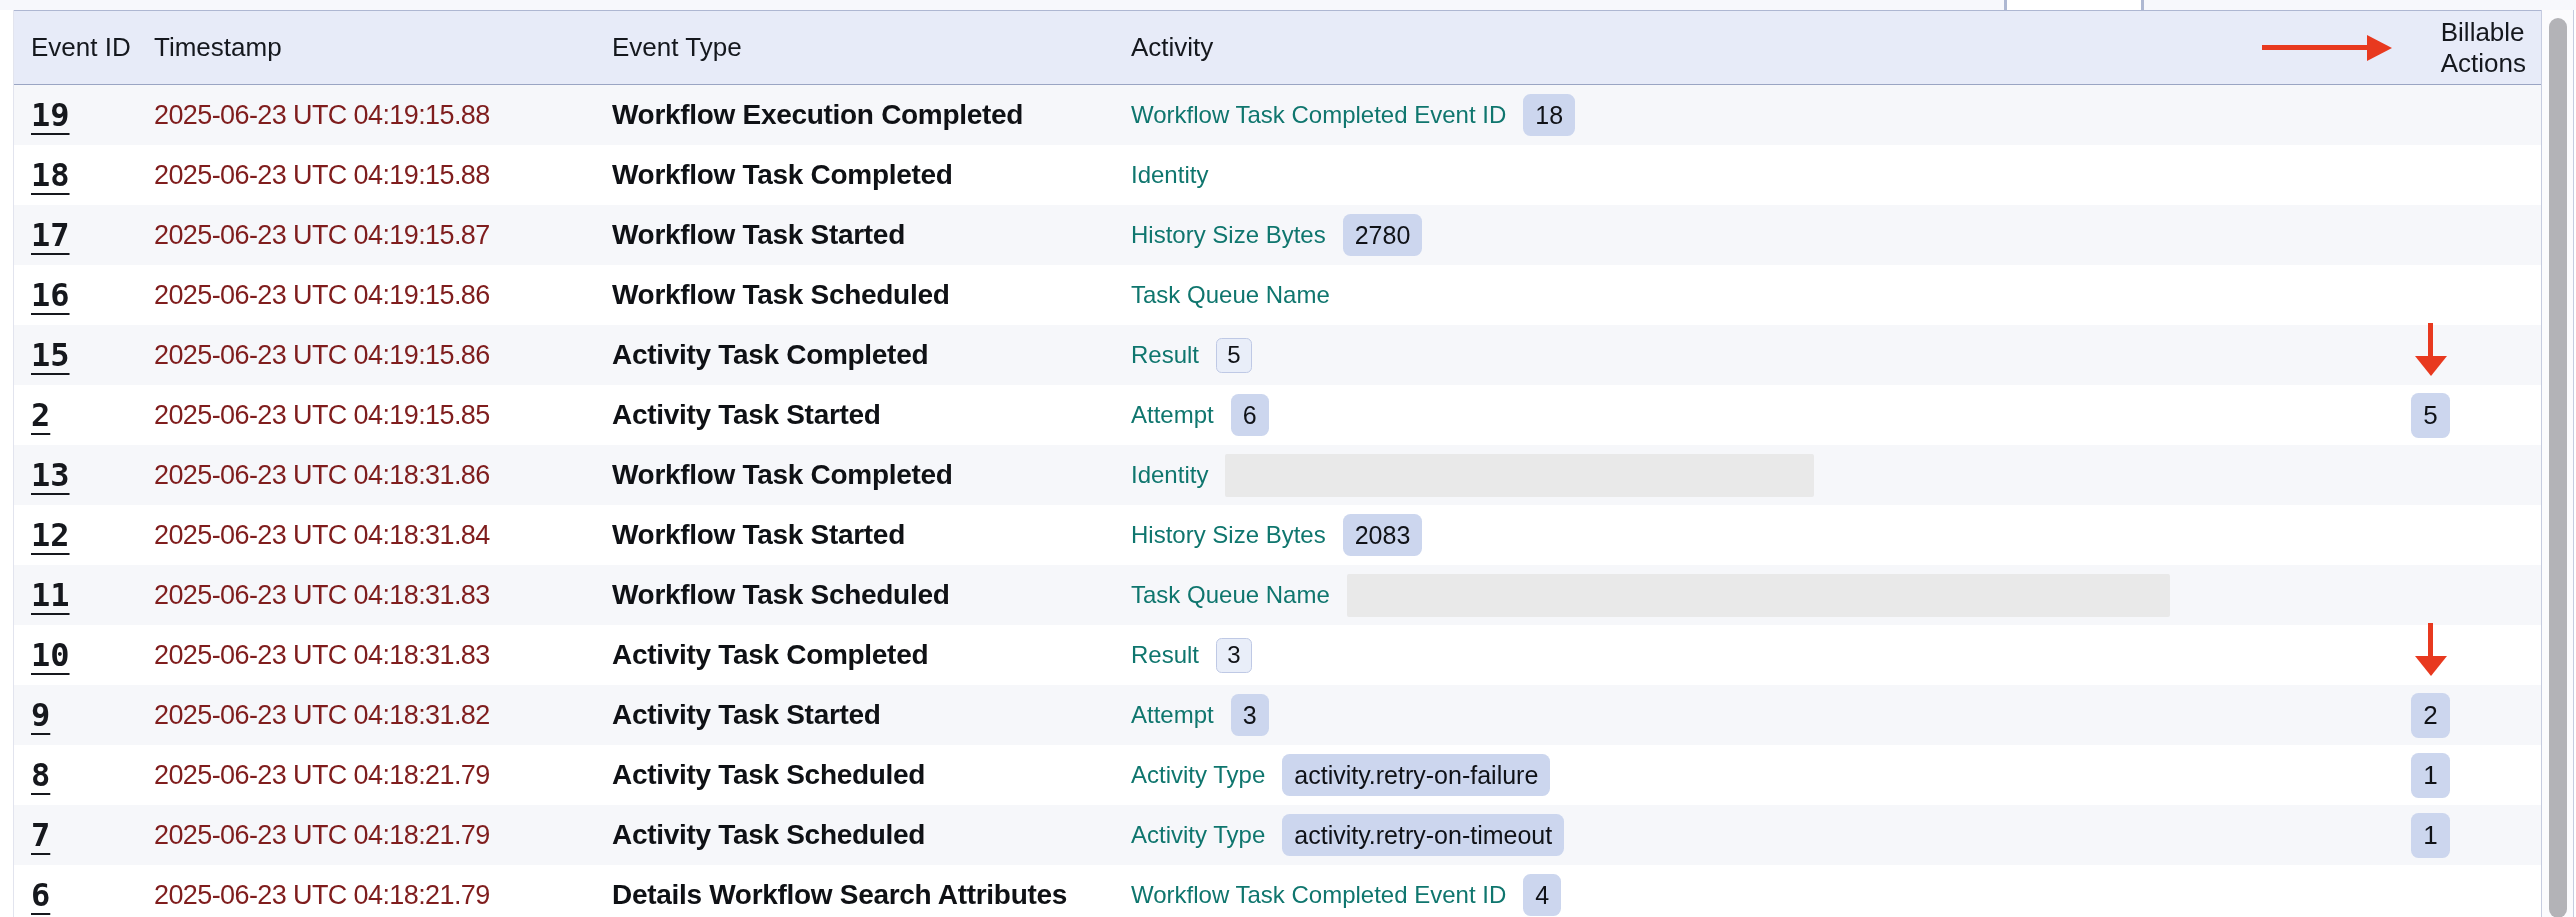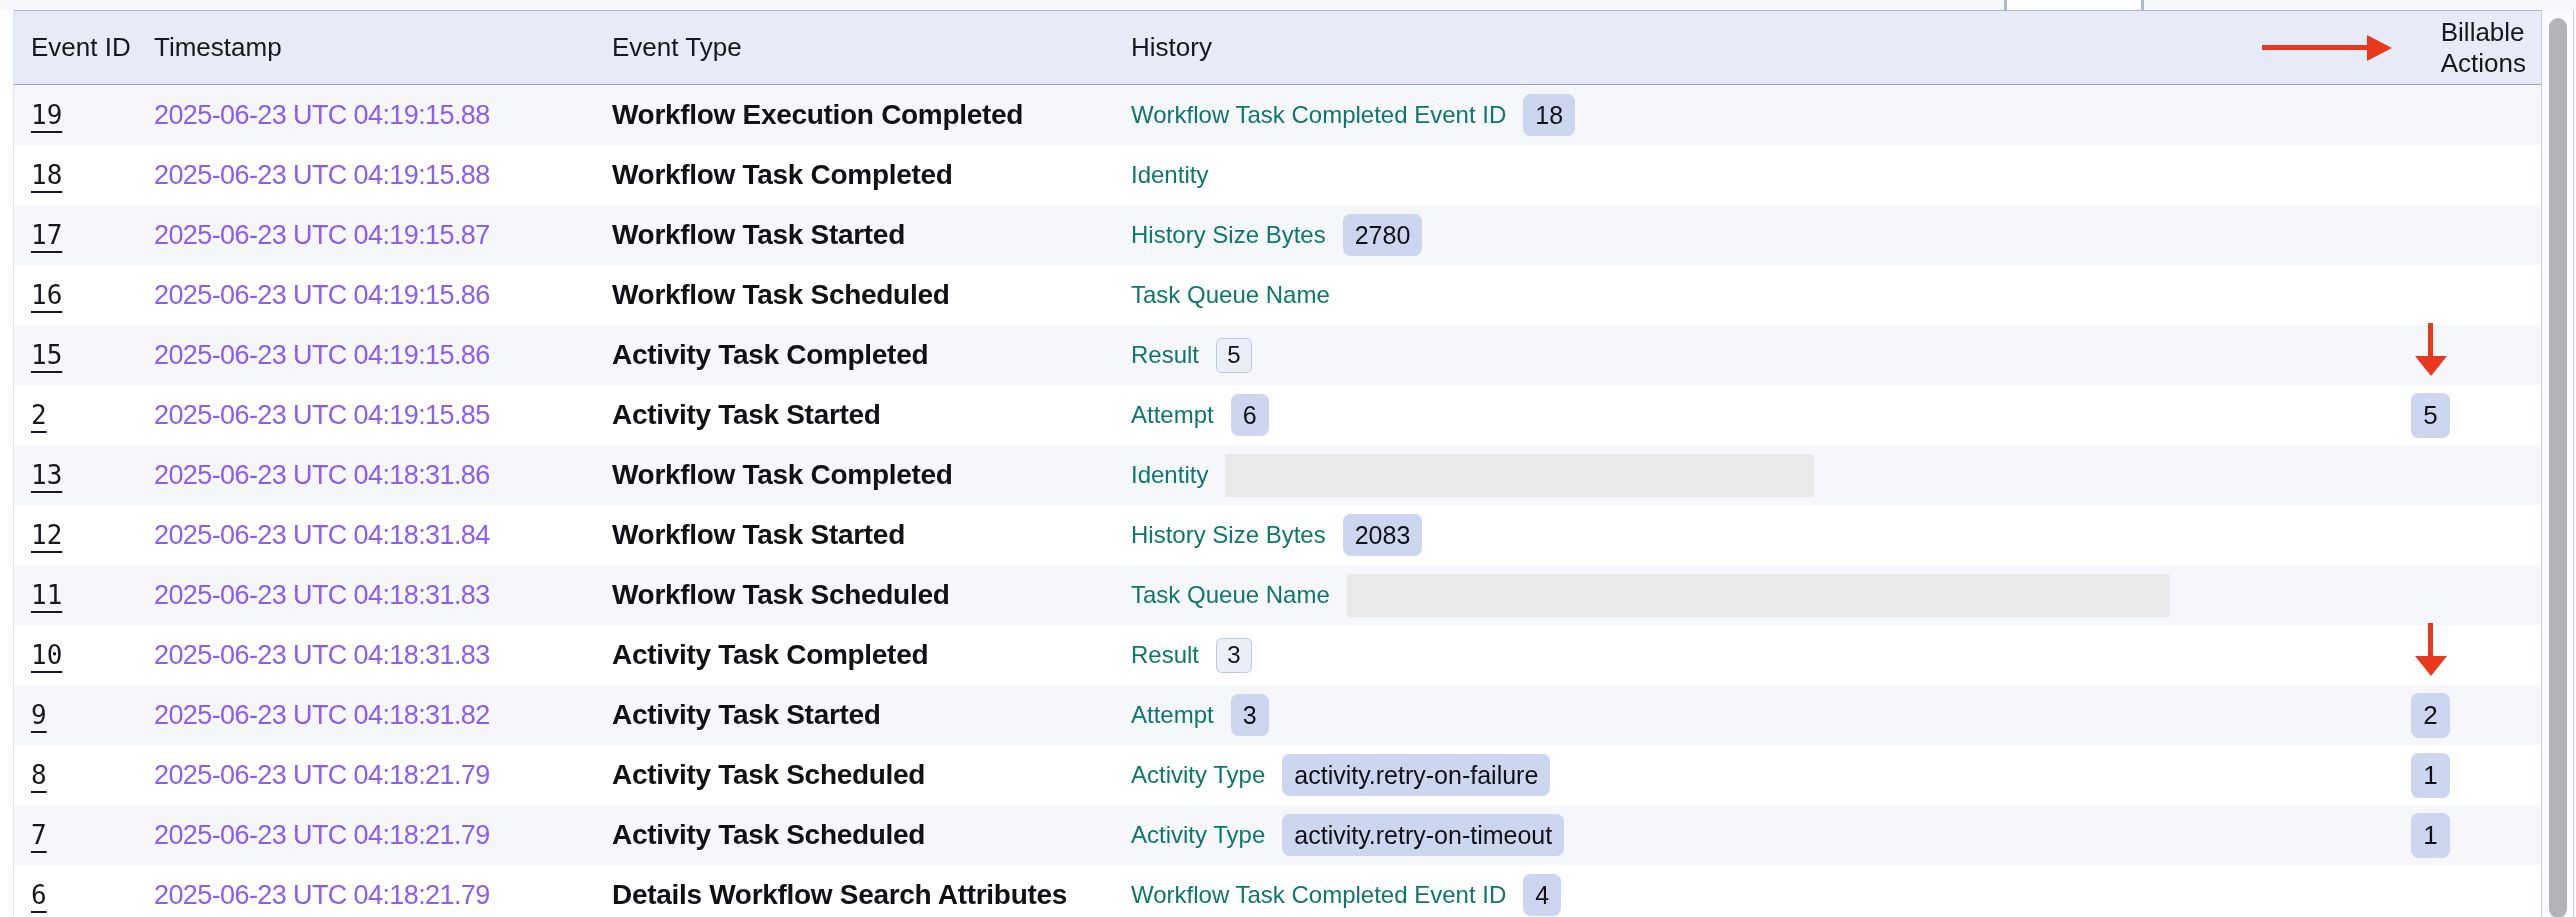--- a/index.html
+++ b/index.html
@@ -23,23 +23,23 @@
   .row.alt { background:#f6f7fa; }
 
   .c-id   { width:140px; padding-left:17px; }
   .c-ts   { width:458px; }
   .c-type { width:519px; }
   .c-details  { flex:1; display:flex; align-items:center; gap:17px; }
   .c-billable { width:206px; padding-right:15px; display:flex; align-items:center;
                 justify-content:center; position:relative; }
   .header-row .c-billable { justify-content:flex-end;gap:32px; }
 
-  .id-link { font-family:"DejaVu Sans Mono", monospace; font-size:26px; color:#16181d;
-             text-decoration:underline; text-underline-offset:6.5px; text-decoration-thickness:1.9px; cursor:pointer; }
-  .ts-text { font-size:27px; letter-spacing:-0.6px; color:#8b5cf6; }
+  .id-link { font-family:"DejaVu Sans Mono", monospace; font-size:32px; color:#16181d;
+             text-decoration:underline; text-underline-offset:6.5px; text-decoration-thickness:1.9px; cursor:pointer;font-weight:bold; }
+  .ts-text { font-size:27px; letter-spacing:-0.6px; color:#7f1d1d; }
   .type-text { font-size:28px; font-weight:700; letter-spacing:-0.3px; color:#0f1115; }
   .d-label { font-size:24px; color:#0f766e; white-space:nowrap; }
 
   .chip { display:inline-flex; align-items:center; border-radius:7.5px; padding:6.5px 12px;
           font-size:25px; color:#101217; white-space:nowrap; }
   .chip.solid   { background:#ccd6ee; }
   .chip.outline { background:#e9eef9; border:1.9px solid #bfc9e5; border-radius:5.6px;
                   padding:2.8px 10.3px; font-size:24px; }
   .redacted { height:43px; background:#e9e9e9; border-radius:1.9px; }
   .redacted-medium { width:589px; }
@@ -69,21 +69,21 @@
 
 <div class="top-strip">
   <div class="cutoff-box"></div>
 </div>
 
 <div class="table-wrap">
   <div class="header-row">
     <div class="c-id">Event ID</div>
     <div class="c-ts">Timestamp</div>
     <div class="c-type">Event Type</div>
-    <div class="c-details">History</div>
+    <div class="c-details">Activity</div>
     <div class="c-billable">
       <span class="arrow-right">
         <span class="shaft"></span>
           <span class="head"></span>
       </span>
       <span>Billable Actions</span>
     </div>
   </div>
   <div class="rows">
   <div class="row alt">

